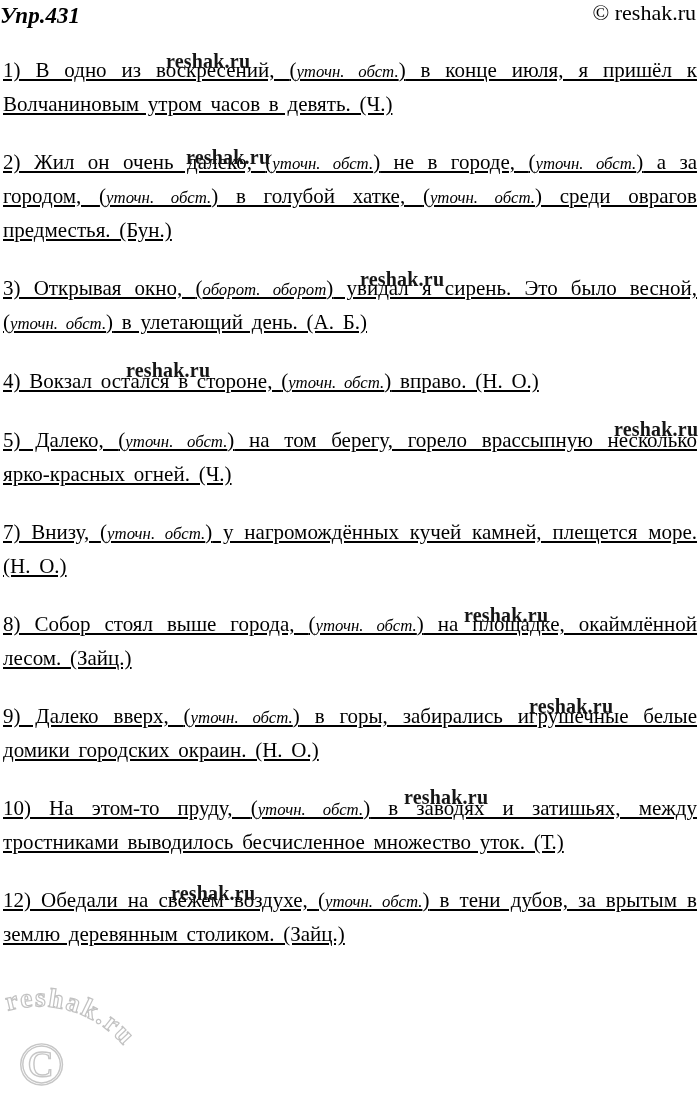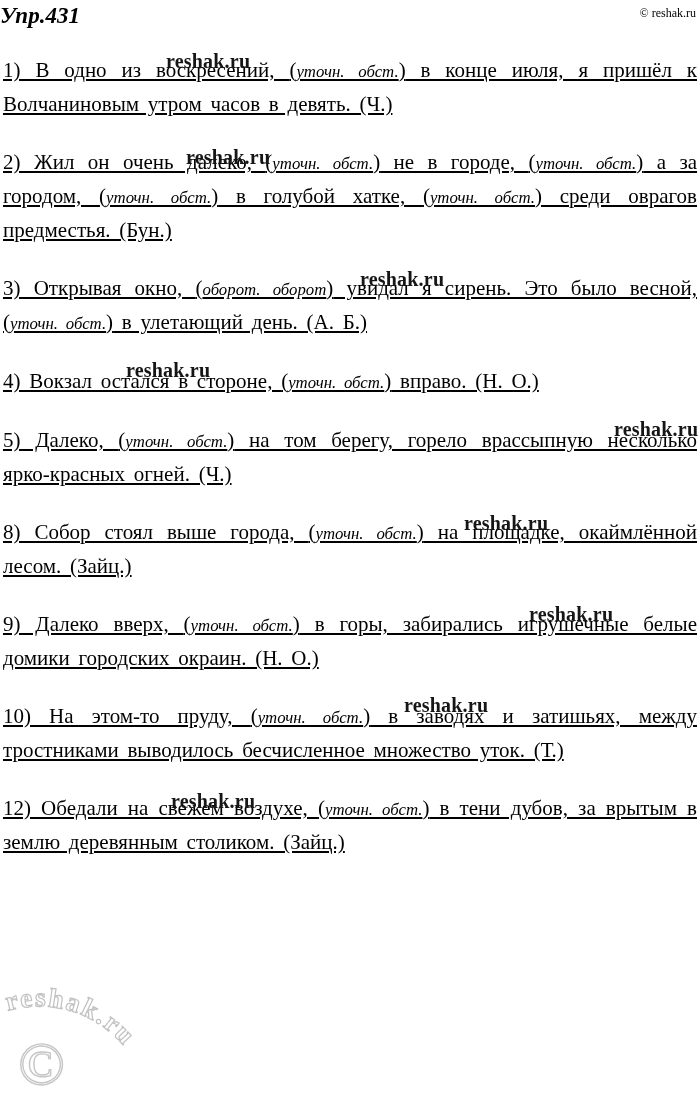--- a/index.html
+++ b/index.html
@@ -31,21 +31,21 @@
     font-size: 23px;
     line-height: 27px;
     font-weight: bold;
     font-style: italic;
     font-family: "Liberation Serif", serif;
   }
   .copyright {
     position: absolute;
     right: 4px;
     top: 0;
-    font-size: 12px;
+    font-size: 22px;
     line-height: 22px;
     font-style: normal;
   }
   #items {
     margin-top: 24px;
     padding: 0 3px;
     position: relative;
     z-index: 1;
   }
   p.item {
@@ -94,20 +94,21 @@
     <h1>Упр.431</h1>
     <span class="copyright">© reshak.ru</span>
   </div>
 
   <div id="items">
       <p class="item">1) В одно из воскресений, <span class="ann"><span>(</span><span class="inner">уточн. обст.</span><span>)</span></span> в конце июля, я пришёл к Волчаниновым утром часов в девять. (Ч.)<span class="wm" style="left: 163px; top: -4px;">reshak.ru</span></p>
       <p class="item">2) Жил он очень далеко, <span class="ann"><span>(</span><span class="inner">уточн. обст.</span><span>)</span></span> не в городе, <span class="ann"><span>(</span><span class="inner">уточн. обст.</span><span>)</span></span> а за городом, <span class="ann"><span>(</span><span class="inner">уточн. обст.</span><span>)</span></span> в голубой хатке, <span class="ann"><span>(</span><span class="inner">уточн. обст.</span><span>)</span></span> среди оврагов предместья. (Бун.)<span class="wm" style="left: 183px; top: 0px;">reshak.ru</span></p>
       <p class="item">3) Открывая окно, <span class="ann"><span>(</span><span class="inner">оборот. оборот</span><span>)</span></span> увидал я сирень. Это было весной, <span class="ann"><span>(</span><span class="inner">уточн. обст.</span><span>)</span></span> в улетающий день. (А. Б.)<span class="wm" style="left: 357px; top: -4px;">reshak.ru</span></p>
       <p class="item">4) Вокзал остался в стороне, <span class="ann"><span>(</span><span class="inner">уточн. обст.</span><span>)</span></span> вправо. (Н. О.)<span class="wm" style="left: 123px; top: -6px;">reshak.ru</span></p>
       <p class="item">5) Далеко, <span class="ann"><span>(</span><span class="inner">уточн. обст.</span><span>)</span></span> на том берегу, горело врассыпную несколько ярко-красных огней. (Ч.)<span class="wm" style="left: 611px; top: -6px;">reshak.ru</span></p>
+      <p class="item">7) Внизу, <span class="ann"><span>(</span><span class="inner">уточн. обст.</span><span>)</span></span> у нагромождённых кучей камней, плещется море. (Н. О.)</p>
       <p class="item">8) Собор стоял выше города, <span class="ann"><span>(</span><span class="inner">уточн. обст.</span><span>)</span></span> на площадке, окаймлённой лесом. (Зайц.)<span class="wm" style="left: 461px; top: -4px;">reshak.ru</span></p>
       <p class="item">9) Далеко вверх, <span class="ann"><span>(</span><span class="inner">уточн. обст.</span><span>)</span></span> в горы, забирались игрушечные белые домики городских окраин. (Н. О.)<span class="wm" style="left: 526px; top: -5px;">reshak.ru</span></p>
       <p class="item">10) На этом-то пруду, <span class="ann"><span>(</span><span class="inner">уточн. обст.</span><span>)</span></span> в заводях и затишьях, между тростниками выводилось бесчисленное множество уток. (Т.)<span class="wm" style="left: 401px; top: -6px;">reshak.ru</span></p>
       <p class="item">12) Обедали на свежем воздухе, <span class="ann"><span>(</span><span class="inner">уточн. обст.</span><span>)</span></span> в тени дубов, за врытым в землю деревянным столиком. (Зайц.)<span class="wm" style="left: 168px; top: -2px;">reshak.ru</span></p>
     </div>
 
   <svg class="stamp" width="700" height="1115" viewBox="0 0 700 1115">
     <text x="18" y="1082" font-size="62" font-family="Liberation Serif, serif" fill="none" stroke="#c6c6c6" stroke-width="1.4">©</text>
     <path id="wmarc" d="M 8 1009 A 110 110 0 0 1 136 1062" fill="none"></path>
     <text font-size="27" font-weight="bold" font-family="Liberation Serif, serif" letter-spacing="2" fill="none" stroke="#c2c2c2" stroke-width="1.2">

